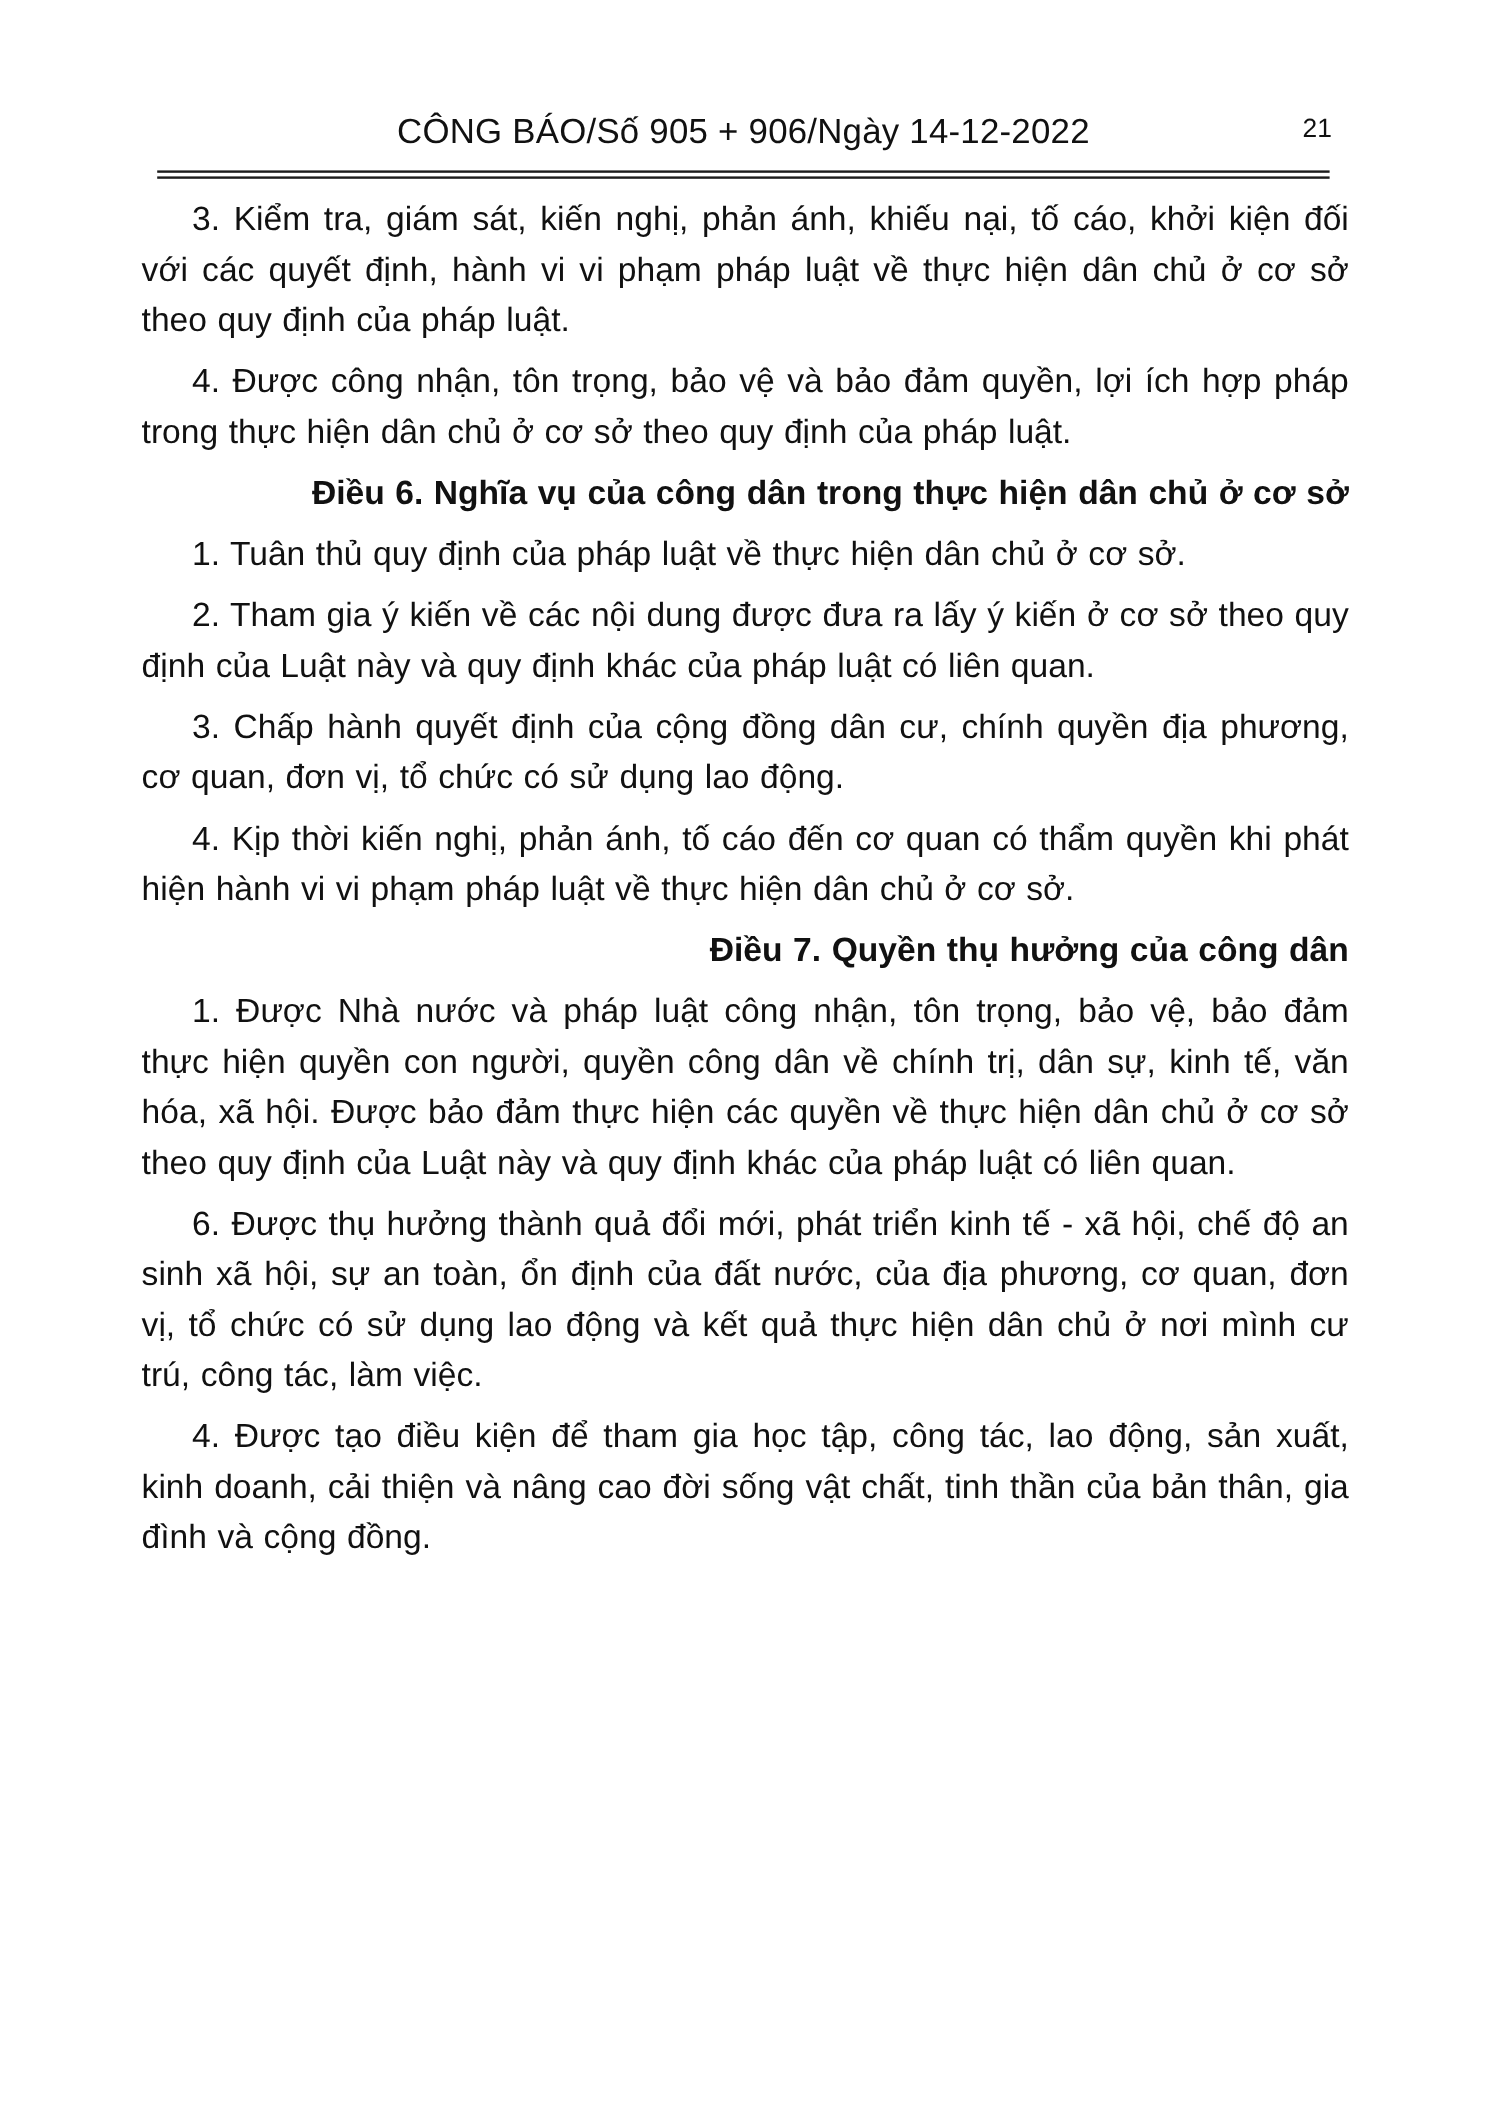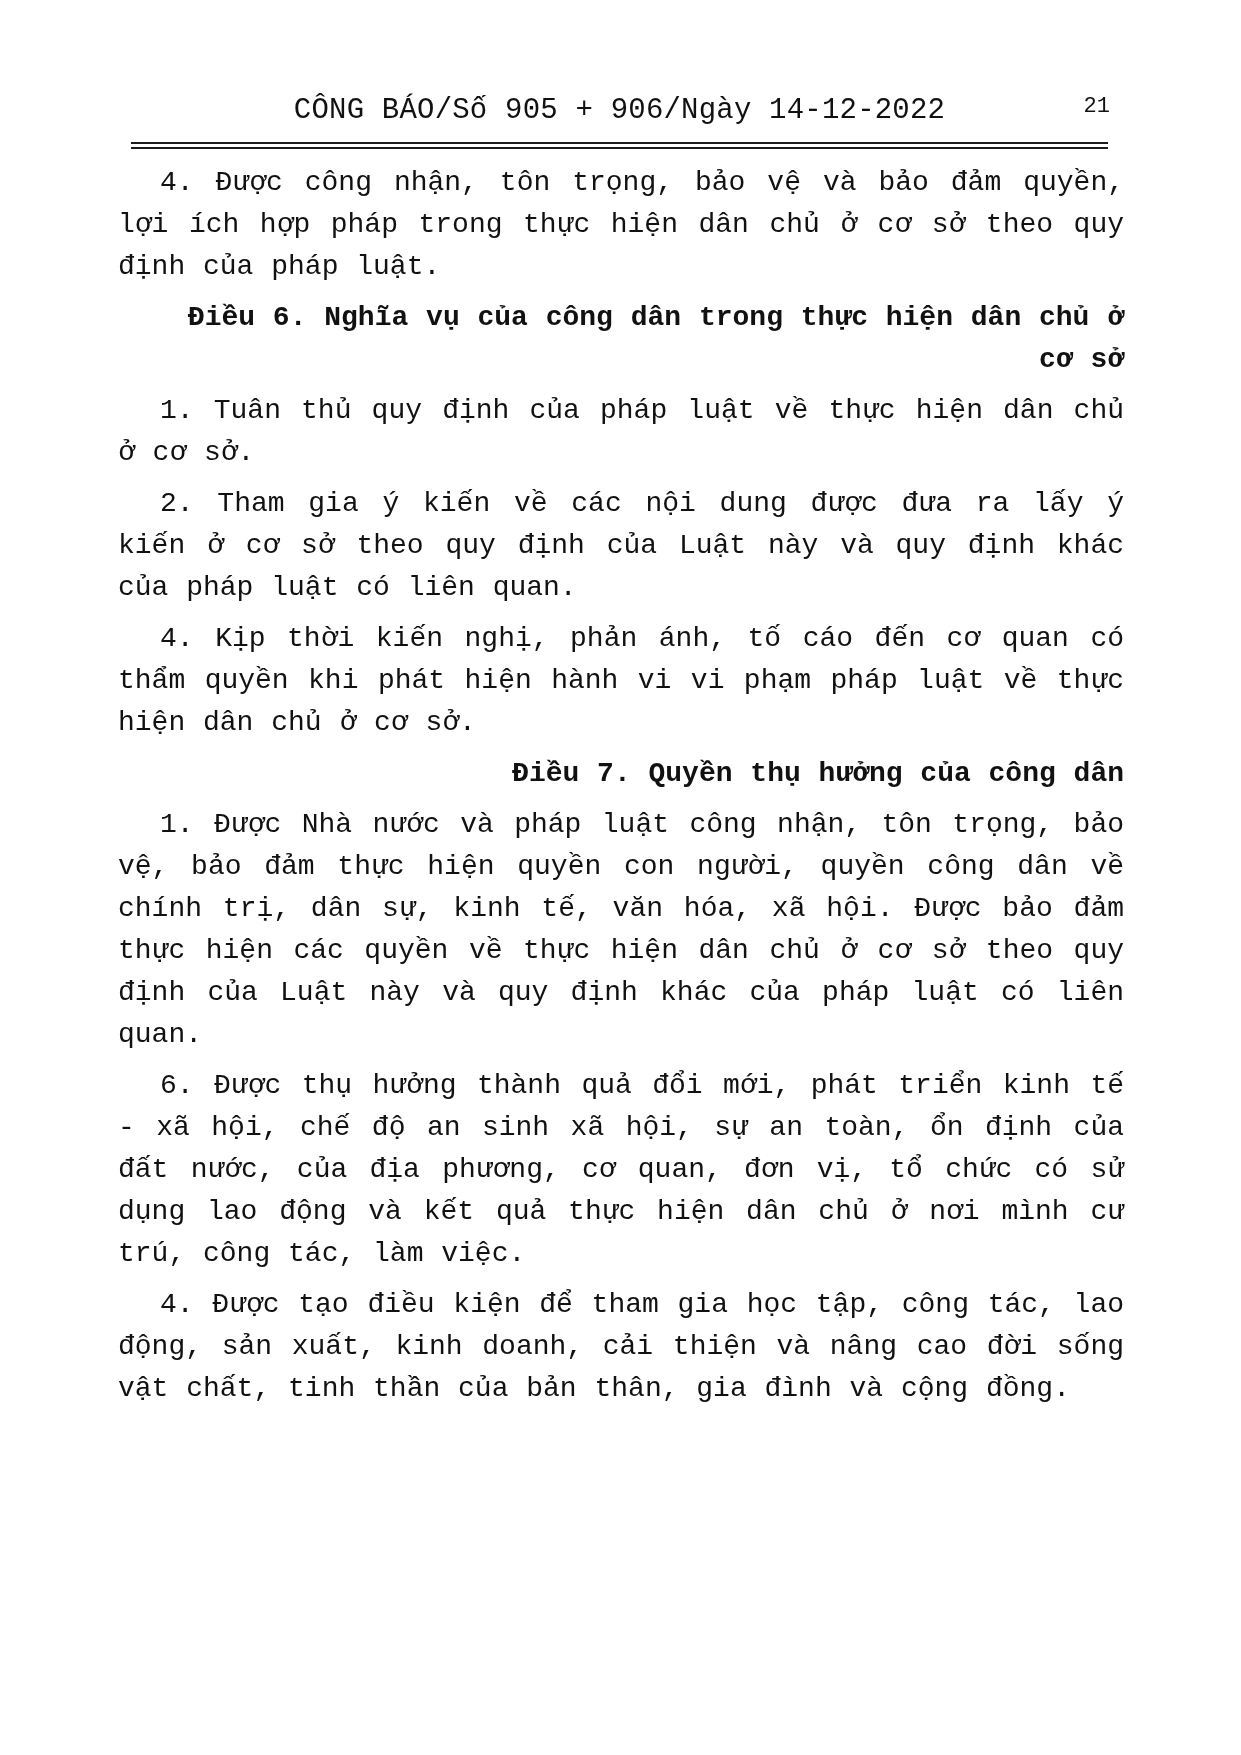--- a/index.html
+++ b/index.html
@@ -6,21 +6,21 @@
     margin: 0;
     padding: 0;
     background: #ffffff;
   }
   .page {
     position: relative;
     width: 1241px;
     height: 1755px;
     background: #ffffff;
     overflow: hidden;
-    font-family: Liberation Mono, monospace;
+    font-family: Liberation Sans, sans-serif;
     color: #111111;
   }
   .header-title {
     position: absolute;
     top: 94px;
     left: 131px;
     width: 977px;
     text-align: center;
     font-size: 29px;
     letter-spacing: 0.2px;
@@ -63,23 +63,25 @@
   }
 </style>
 </head>
 <body>
 
 <div class="page">
   <div class="header-title">CÔNG BÁO/Số 905 + 906/Ngày 14-12-2022</div>
   <div class="page-number">21</div>
   <div class="header-rule"></div>
   <div class="doc-body" id="doc-body">
+      <p class="normal">3. Kiểm tra, giám sát, kiến nghị, phản ánh, khiếu nại, tố cáo, khởi kiện đối với các quyết định, hành vi vi phạm pháp luật về thực hiện dân chủ ở cơ sở theo quy định của pháp luật.</p>
       <p class="normal">4. Được công nhận, tôn trọng, bảo vệ và bảo đảm quyền, lợi ích hợp pháp trong thực hiện dân chủ ở cơ sở theo quy định của pháp luật.</p>
       <p class="heading">Điều 6. Nghĩa vụ của công dân trong thực hiện dân chủ ở cơ sở</p>
       <p class="normal">1. Tuân thủ quy định của pháp luật về thực hiện dân chủ ở cơ sở.</p>
       <p class="normal">2. Tham gia ý kiến về các nội dung được đưa ra lấy ý kiến ở cơ sở theo quy định của Luật này và quy định khác của pháp luật có liên quan.</p>
+      <p class="normal">3. Chấp hành quyết định của cộng đồng dân cư, chính quyền địa phương, cơ quan, đơn vị, tổ chức có sử dụng lao động.</p>
       <p class="normal">4. Kịp thời kiến nghị, phản ánh, tố cáo đến cơ quan có thẩm quyền khi phát hiện hành vi vi phạm pháp luật về thực hiện dân chủ ở cơ sở.</p>
       <p class="heading">Điều 7. Quyền thụ hưởng của công dân</p>
       <p class="normal">1. Được Nhà nước và pháp luật công nhận, tôn trọng, bảo vệ, bảo đảm thực hiện quyền con người, quyền công dân về chính trị, dân sự, kinh tế, văn hóa, xã hội. Được bảo đảm thực hiện các quyền về thực hiện dân chủ ở cơ sở theo quy định của Luật này và quy định khác của pháp luật có liên quan.</p>
       <p class="normal">6. Được thụ hưởng thành quả đổi mới, phát triển kinh tế - xã hội, chế độ an sinh xã hội, sự an toàn, ổn định của đất nước, của địa phương, cơ quan, đơn vị, tổ chức có sử dụng lao động và kết quả thực hiện dân chủ ở nơi mình cư trú, công tác, làm việc.</p>
       <p class="normal">4. Được tạo điều kiện để tham gia học tập, công tác, lao động, sản xuất, kinh doanh, cải thiện và nâng cao đời sống vật chất, tinh thần của bản thân, gia đình và cộng đồng.</p>
     </div>
 </div>
 
 </body></html>

